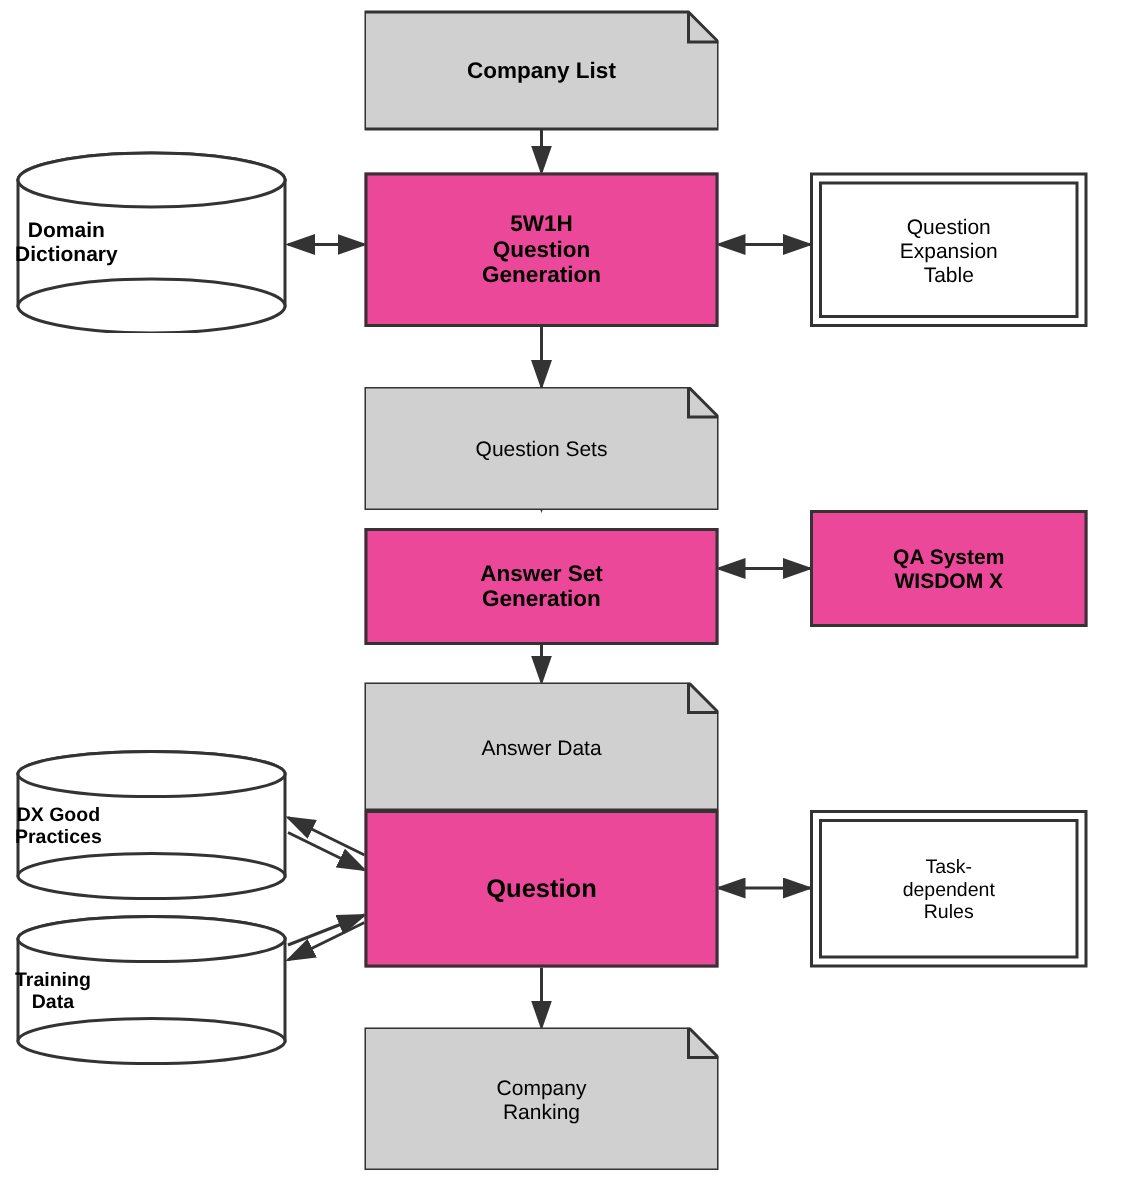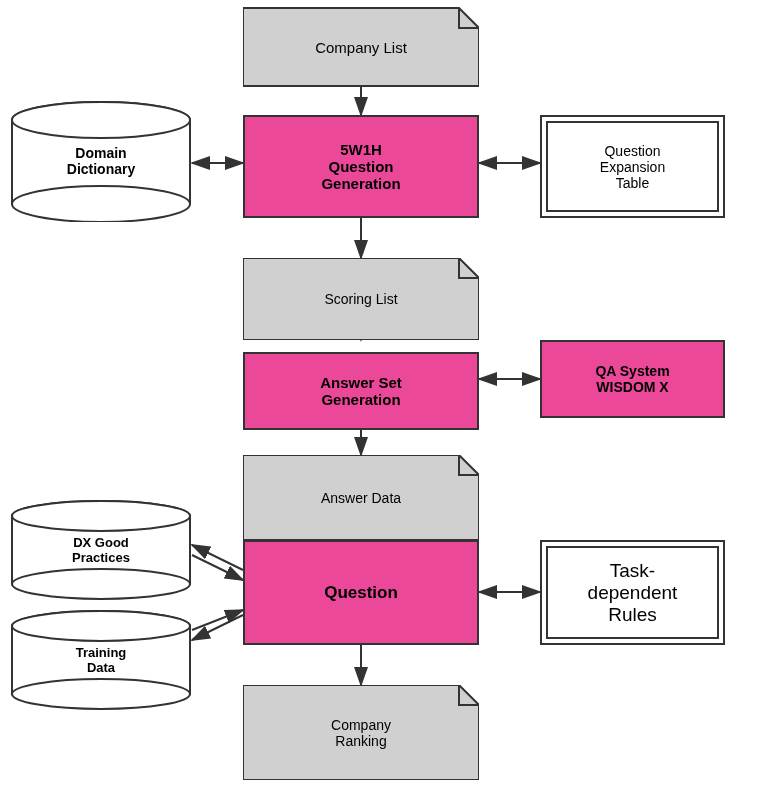--- a/index.html
+++ b/index.html
@@ -52,21 +52,21 @@
       position: relative;
       z-index: 1;
       font-size: 13px;
     }
 
     
     .cylinder {
       position: absolute;
       display: flex;
       align-items: center;
-      justify-content: center;
+      justify-content: flex-start;
       text-align: center;
     }
 
     .cylinder svg {
       position: absolute;
       top: 0; left: 0;
       width: 100%; height: 100%;
     }
 
     .cylinder span {
@@ -140,21 +140,21 @@
 
     <line x1="192" y1="555" x2="243" y2="580" stroke="#333" stroke-width="2" marker-end="url(#arrowhead)"></line>
 
     <line x1="243" y1="570" x2="192" y2="545" stroke="#333" stroke-width="2" marker-end="url(#arrowhead)"></line>
 
     <line x1="192" y1="630" x2="243" y2="610" stroke="#333" stroke-width="2" marker-end="url(#arrowhead)"></line>
 
     <line x1="243" y1="615" x2="192" y2="640" stroke="#333" stroke-width="2" marker-end="url(#arrowhead)"></line>
   </svg>
 
-  <div class="doc-shape" style="left:243px; top:1px; width:236px; height:92px;">
+  <div class="doc-shape" style="left:243px; top:1px; width:236px; height:92px;font-weight:bold;">
     <svg viewBox="0 0 236 78" xmlns="http://www.w3.org/2000/svg">
       <polygon points="0,0 216,0 236,20 236,78 0,78" fill="#d0d0d0" stroke="#333" stroke-width="2"></polygon>
       <polyline points="216,0 216,20 236,20" fill="none" stroke="#333" stroke-width="2"></polyline>
     </svg>
     <span style="font-size:15px;">Company List</span>
   </div>
 
   <div class="box box-bold" style="left:243px; top:115px; width:236px; height:103px; font-size:15px;">
     <span>5W1H<br>Question<br>Generation</span>
   </div>
@@ -171,21 +171,21 @@
 
   <div class="box-double" style="left:540px; top:115px; width:185px; height:103px; font-size:14px;">
     <span>Question<br>Expansion<br>Table</span>
   </div>
 
   <div class="doc-shape" style="left:243px; top:258px; width:236px; height:82px;">
     <svg viewBox="0 0 236 82" xmlns="http://www.w3.org/2000/svg">
       <polygon points="0,0 216,0 236,20 236,82 0,82" fill="#d0d0d0" stroke="#333" stroke-width="2"></polygon>
       <polyline points="216,0 216,20 236,20" fill="none" stroke="#333" stroke-width="2"></polyline>
     </svg>
-    <span style="font-size:14px;">Scoring List</span>
+    <span style="font-size:14px;">Question Sets</span>
   </div>
 
   <div class="box box-bold" style="left:243px; top:352px; width:236px; height:78px; font-size:15px;">
     <span>Answer Set<br>Generation</span>
   </div>
 
   <div class="box box-bold" style="left:540px; top:340px; width:185px; height:78px; font-size:14px;">
     <span>QA System<br>WISDOM X</span>
   </div>
 
@@ -214,21 +214,21 @@
   <div class="cylinder" style="left:10px; top:500px; width:182px; height:100px;">
     <svg viewBox="0 0 182 100" xmlns="http://www.w3.org/2000/svg">
       <ellipse cx="91" cy="16" rx="89" ry="15" fill="#fff" stroke="#333" stroke-width="2"></ellipse>
       <rect x="2" y="16" width="178" height="68" fill="#fff" stroke="#333" stroke-width="2"></rect>
       <ellipse cx="91" cy="84" rx="89" ry="15" fill="#fff" stroke="#333" stroke-width="2"></ellipse>
       <ellipse cx="91" cy="16" rx="89" ry="15" fill="#fff" stroke="#333" stroke-width="2"></ellipse>
     </svg>
     <span style="font-size:13px; font-weight:bold;">DX Good<br>Practices</span>
   </div>
 
-  <div class="box-double" style="left:540px; top:540px; width:185px; height:105px; font-size:19px;">
+  <div class="box-double" style="left:540px; top:540px; width:185px; height:105px; font-size:13px;">
     <span>Task-<br>dependent<br>Rules</span>
   </div>
 
   <div class="doc-shape" style="left:243px; top:685px; width:236px; height:95px;">
     <svg viewBox="0 0 236 95" xmlns="http://www.w3.org/2000/svg">
       <polygon points="0,0 216,0 236,20 236,95 0,95" fill="#d0d0d0" stroke="#333" stroke-width="2"></polygon>
       <polyline points="216,0 216,20 236,20" fill="none" stroke="#333" stroke-width="2"></polyline>
     </svg>
     <span style="font-size:14px;">Company<br>Ranking</span>
   </div>

